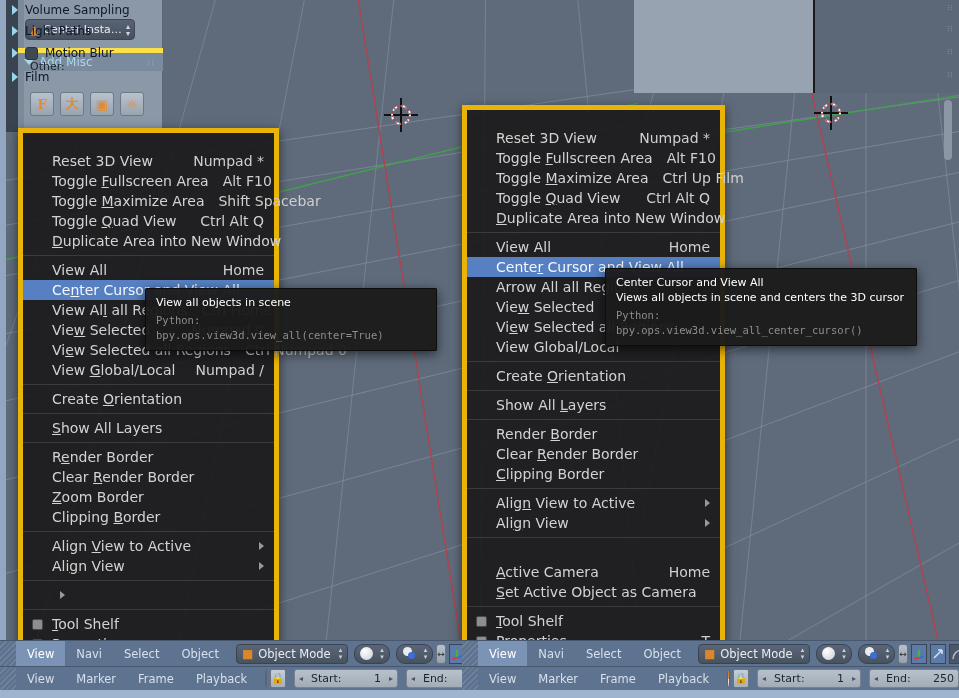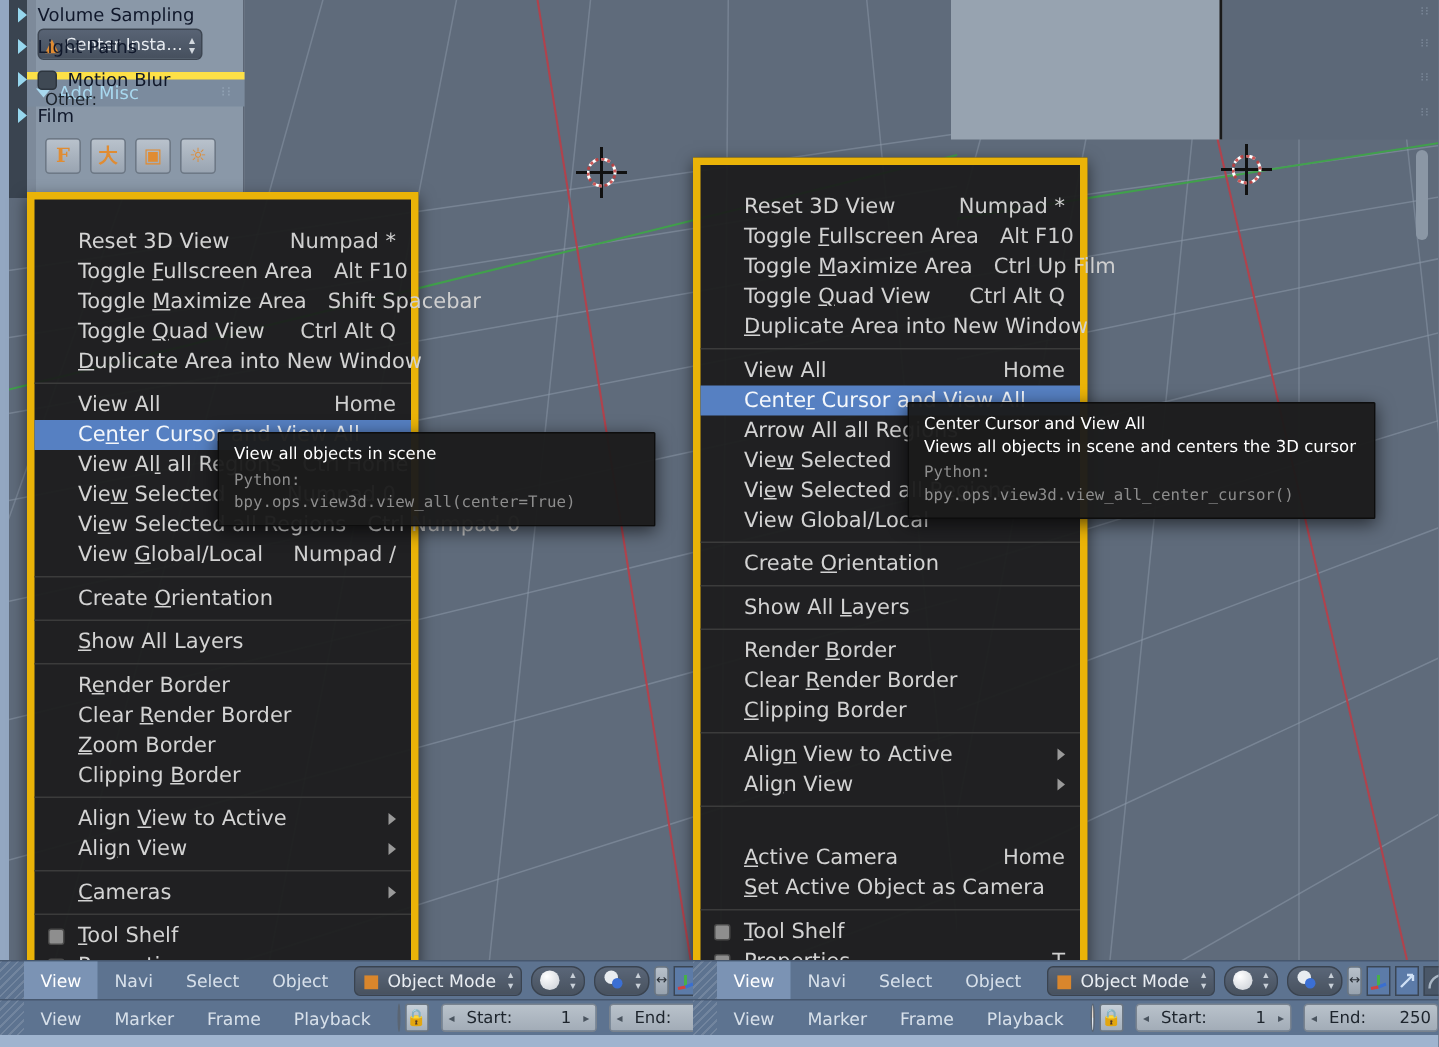--- a/index.html
+++ b/index.html
@@ -446,21 +446,20 @@
     <div class="mi">
         <span class="label">Align <span class="u">V</span>iew to Active</span>
         <span class="arrow"></span>
       </div>
     <div class="mi">
         <span class="label">Ali<span class="u">g</span>n View</span>
         <span class="arrow"></span>
       </div>
     <div class="sep"></div>
     <div class="mi">
-        <span class="label"><span class="u">C</span>ameras</span>
         <span class="arrow"></span>
       </div>
     <div class="sep"></div>
     <div class="mi">
         <span class="cbox"></span>
         <span class="label"><span class="u">T</span>ool Shelf</span>
         <span class="shortcut"></span>
       </div>
     <div class="mi">
         <span class="cbox"></span>

